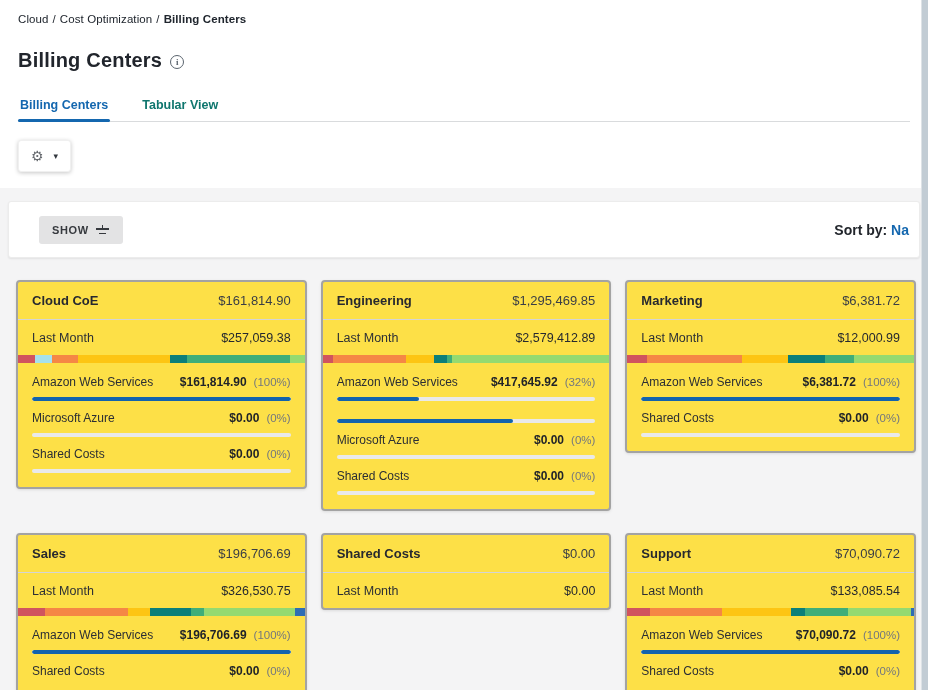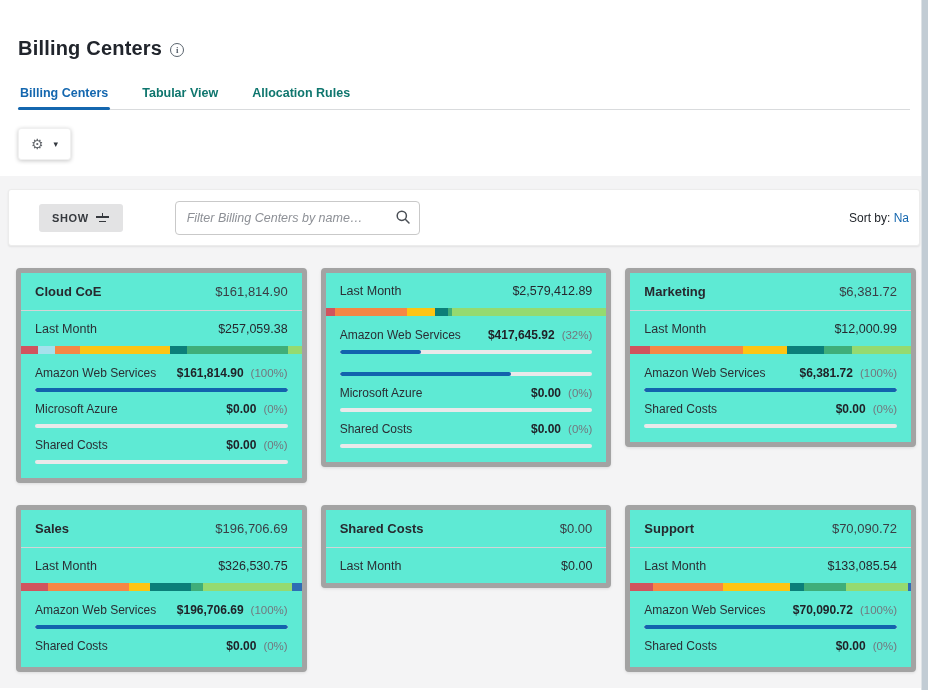--- a/index.html
+++ b/index.html
@@ -68,30 +68,30 @@
   .filter-icon::after  { content:""; position:absolute; top:7.5px; left:3px; width:7px; height:1.6px; background:#36393e; }
   .filter-icon i { position:absolute; top:0; left:6px; width:1.6px; height:4px; background:#36393e; }
   .search-wrap { position: relative; margin-left: 52px; }
   .search-input {
     width: 245px; height: 34px; border: 1px solid #c9c9c9; border-radius: 4px;
     padding: 0 34px 0 11px; font-size: 12.5px; font-style: italic; color: #333;
     font-family: "Liberation Sans", sans-serif; outline: none; background: #fff;
   }
   .search-input::placeholder { color: #8d9096; font-style: italic; }
   .search-icon { position: absolute; right: 9px; top: 8px; cursor: pointer; }
-  .sort-by { margin-left: auto; font-size: 12px; color: #22262c; white-space: nowrap; }
+  .sort-by { margin-left: auto; font-size: 14px; color: #22262c; white-space: nowrap; font-weight: bold; }
   .sort-by a { color: #1467af; text-decoration: none; cursor: pointer; }
   
   .cards-grid {
     display: grid; grid-template-columns: repeat(3, 1fr);
     column-gap: 14px; row-gap: 22px; align-items: start;
     padding: 22px 4px 0 8px;
   }
   .card {
-    background: #5eead4; border: 5px solid #a3a3a3; border-radius: 4px;
+    background: #fde047; border: 2px solid #a3a3a3; border-radius: 4px;
     box-shadow: 0 1px 3px rgba(0,0,0,.10); cursor: pointer; overflow: hidden;
   }
   .card-head {
     display: flex; justify-content: space-between; align-items: center;
     padding: 11px 14px; border-bottom: 1px solid #d4d4d6;
   }
   .c-name { font-size: 13px; font-weight: bold; color: #27292f; }
   .c-total { font-size: 13px; color: #3a3e45; }
   .lm-row {
     display: flex; justify-content: space-between; align-items: center;
@@ -110,57 +110,50 @@
   .p-pct { font-size: 11.5px; color: #73777e; }
   .track { height: 4px; background: #e9e9ea; border-radius: 2px; margin-top: 8px; overflow: hidden; }
   .fill { height: 100%; background: #1263ad; border-radius: 2px; }
 </style>
 </head>
 <body>
 
 <div class="edge-strip"></div>
 
 <div class="header-zone">
+  <div class="breadcrumb">
+    <a>Cloud</a><span class="sep">/</span><a>Cost Optimization</a><span class="sep">/</span><span class="current">Billing Centers</span>
+  </div>
 
   <div class="page-title-row">
     <h1 class="page-title">Billing Centers</h1>
     <span class="info-icon">i</span>
   </div>
 
   <div class="tabs">
     <div class="tab active">Billing Centers</div>
     <div class="tab">Tabular View</div>
-    <div class="tab">Allocation Rules</div>
   </div>
 
   <div class="costs-row">
     <button class="costs-btn">
       <span class="gear-icon">⚙</span>
       <span class="caret">▾</span>
     </button>
   </div>
 </div>
 
 <div class="gray-zone">
   <div class="toolbar">
     <button class="show-btn">
       <span>SHOW</span>
       <span class="filter-icon">
           <i></i>
         </span>
     </button>
-    <div class="search-wrap">
-      <input class="search-input" type="text" placeholder="Filter Billing Centers by name…" style="">
-      <span class="search-icon">
-        <svg width="16" height="16" viewBox="0 0 16 16" fill="none">
-          <circle cx="6.8" cy="6.8" r="4.6" stroke="#4a4f55" stroke-width="1.5"></circle>
-          <line x1="10.3" y1="10.3" x2="14" y2="14" stroke="#4a4f55" stroke-width="1.5" stroke-linecap="round"></line>
-        </svg>
-      </span>
-    </div>
     <div class="sort-by">
       <span>Sort by:</span>
       <a>Na</a>
     </div>
   </div>
 
   <div class="cards-grid">
       <div class="card">
         <div class="card-head">
           <span class="c-name">Cloud CoE</span>
@@ -212,20 +205,24 @@
                 <span class="p-pct">(0%)</span>
               </span>
             </div>
             <div class="track">
               <div class="fill" style="width: 0%;"></div>
             </div>
           </div>
         </div>
       </div>
       <div class="card">
+        <div class="card-head">
+          <span class="c-name">Engineering</span>
+          <span class="c-total">$1,295,469.85</span>
+        </div>
         <div class="lm-row">
           <span class="lm-label">Last Month</span>
           <span class="lm-val">$2,579,412.89</span>
         </div>
         <div class="mini-bar">
           <span style="width: 3.5%; background: rgb(208, 84, 94);"></span>
           <span style="width: 25.5%; background: rgb(245, 135, 69);"></span>
           <span style="width: 10%; background: rgb(253, 197, 19);"></span>
           <span style="width: 4.5%; background: rgb(11, 127, 121);"></span>
           <span style="width: 1.5%; background: rgb(63, 174, 121);"></span>

